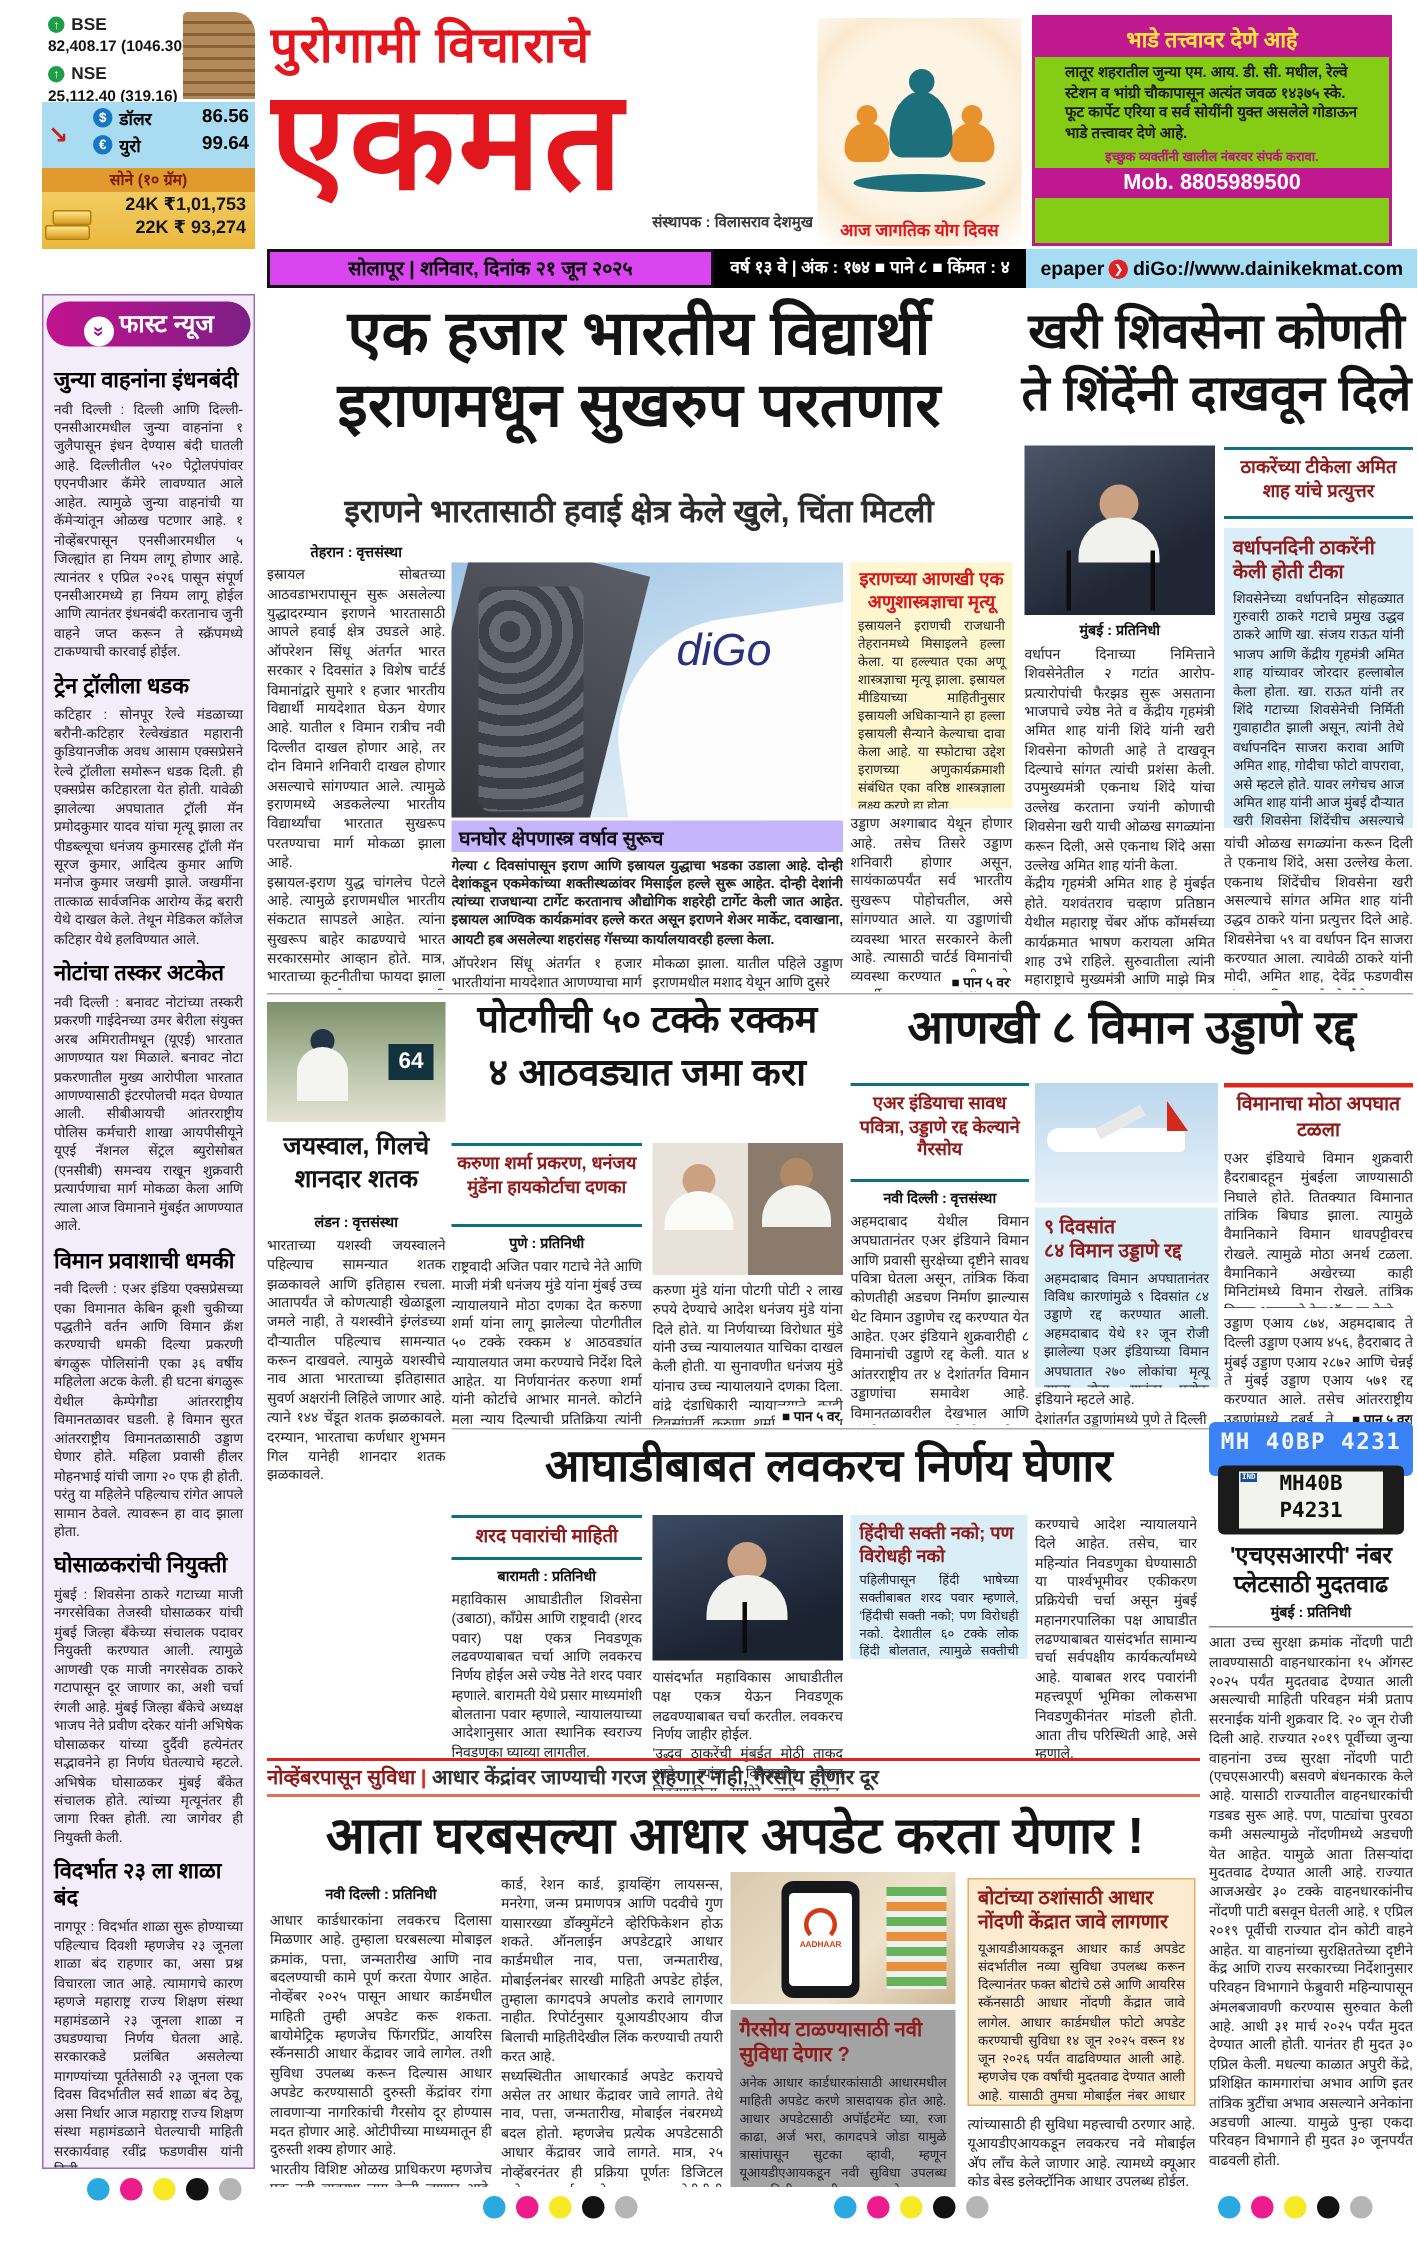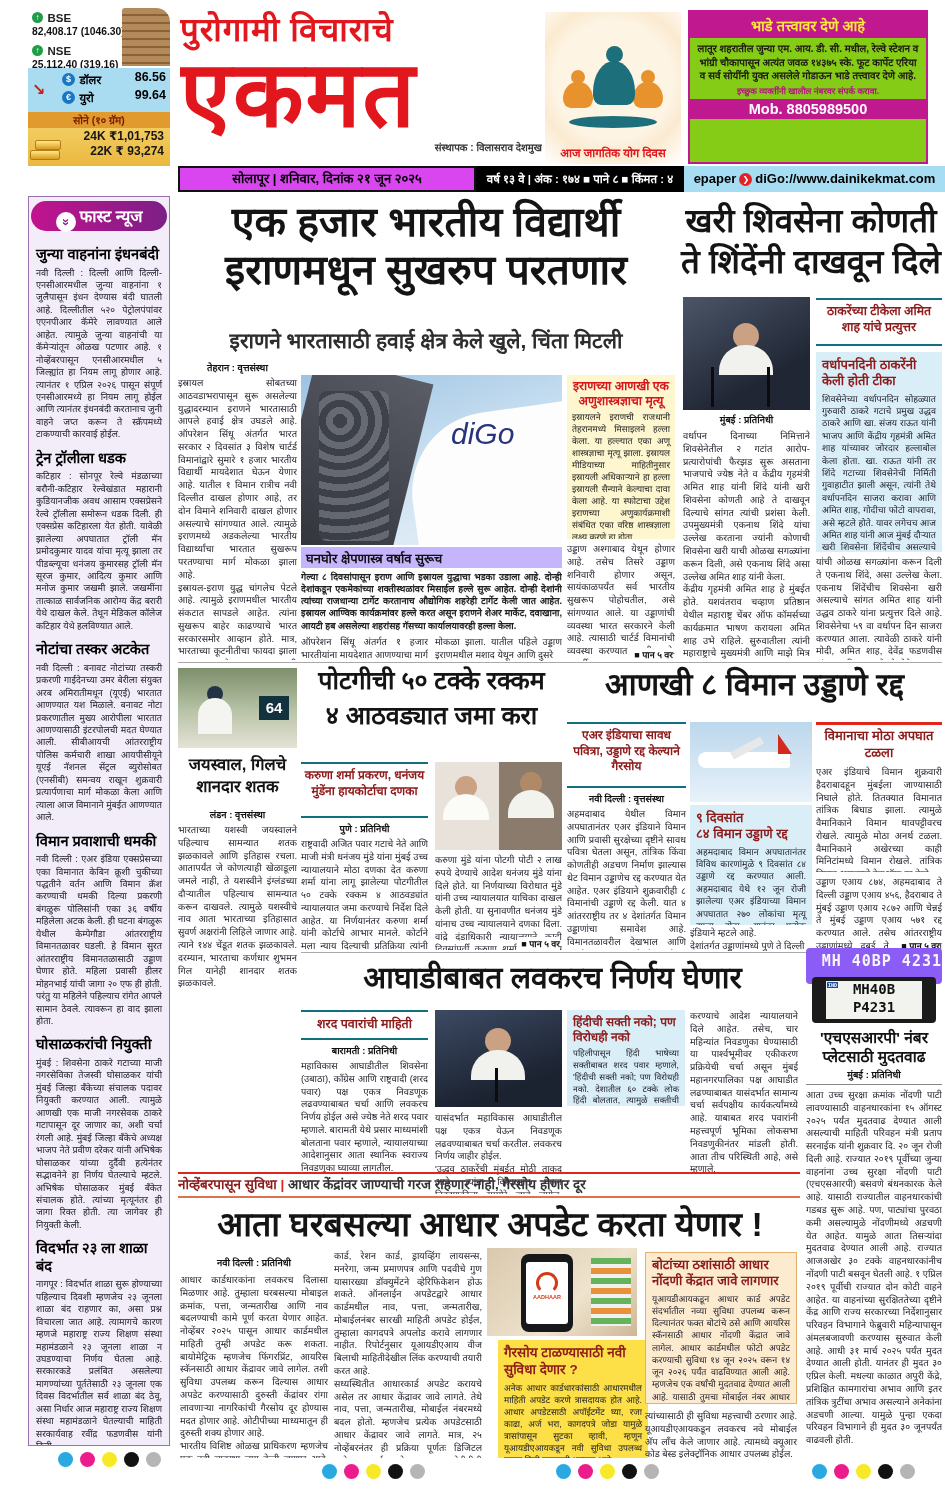--- a/index.html
+++ b/index.html
@@ -54,21 +54,21 @@
   .fig { position:absolute; }
   .fig .head { width:14px; height:14px; border-radius:50%; margin:0 auto; }
   .fig .torso { width:100%; height:34px; border-radius:50% 50% 8px 8px / 70% 70% 10px 10px; margin-top:-2px; }
   .teal .head,.teal .torso { background:#1d6f7c; }
   .oran .head,.oran .torso { background:#e8922e; }
   .yogacap { position:absolute; left:0; bottom:4px; width:100%; text-align:center; font-size:11.5px; font-weight:bold; color:#e2161d; }
 
   
   .adbox { left:688px; top:10px; width:240px; height:154px; border:2px solid #c0188f; background:#84cc16; }
   .adhead { background:#c0188f; color:#ffe63e; font-weight:bold; font-size:14.5px; text-align:center; padding:3px 0; }
-  .adbody { font-size:10px; font-weight:600; color:#201a10; text-align:center; line-height:1.35; padding:4px 6px 2px; }
+  .adbody { font-size:10px; font-weight:600; color:#201a10; text-align:left; line-height:1.35; padding:4px 20px 2px; }
   .adnote { color:#b3147f; font-weight:bold; font-size:8.6px; text-align:center; }
   .admob { background:#c0188f; color:#fff; font-weight:bold; font-size:14.5px; text-align:center; padding:2px 0; margin-top:2px; }
 
   
   .strip { left:178px; top:166px; width:767px; height:26px; display:flex; }
   .seg1 { width:298px; border:2px solid #111; background:#d946ef; font-size:13px; font-weight:bold; text-align:center; line-height:22px; }
   .seg2 { width:208px; background:#000; color:#fff; font-size:11.5px; font-weight:bold; text-align:center; line-height:26px; }
   .seg3 { flex:1; background:#a6ddf2; font-size:13px; font-weight:bold; text-align:center; line-height:26px; }
   .ep-ic { display:inline-block; width:13px; height:13px; border-radius:50%; background:#e02224; color:#fff; font-size:8px; line-height:13px; vertical-align:middle; margin:0 3px; }
 
@@ -94,22 +94,22 @@
 
   .yellowbox { background:#fdf6cf; padding:4px 5px; }
   .yellowbox .yh { color:#d6171c; font-weight:bold; font-size:12.3px; line-height:1.22; text-align:center; margin-bottom:3px; }
   .yellowbox .yb { font-size:8.8px; line-height:1.36; text-align:justify; color:#242424; }
 
   .tanbox { background:#fdeBCf; background:#fdebcf; border:1px solid #e6b06a; padding:4px 6px; }
   .tanbox .th { color:#8e1b1b; font-weight:bold; font-size:13px; line-height:1.25; margin-bottom:3px; }
   .tanbox .tb { font-size:8.9px; line-height:1.38; text-align:justify; color:#1c1c28; }
 
   
-  .plate1 { left:806px; top:948px; width:136px; height:36px; background:#8b5cf6; border-radius:4px; color:#f5f5f5;
-            font-family:"DejaVu Sans Mono",monospace; font-weight:bold; font-size:15px; text-align:right; line-height:26px; letter-spacing:1px; }
+  .plate1 { left:806px; top:948px; width:136px; height:36px; background:#3b82f6; border-radius:4px; color:#f5f5f5;
+            font-family:"DejaVu Sans Mono",monospace; font-weight:bold; font-size:15px; text-align:center; line-height:26px; letter-spacing:1px; }
   .plate2o { left:812px; top:977px; width:124px; height:46px; background:#1b1b1b; border-radius:4px; padding:4px 14px; }
   .plate2i { background:#f2f2ef; height:100%; text-align:center; font-family:"DejaVu Sans Mono",monospace;
              font-weight:bold; font-size:14px; line-height:1.25; color:#111; position:relative; }
   .ind { position:absolute; left:1px; top:1px; font-size:5px; background:#1a4fa0; color:#fff; padding:0 1px; }
 
   .planebody { position:absolute; left:8px; top:30px; width:92px; height:16px; background:#fff; border-radius:10px 4px 4px 10px; }
   .planetail { position:absolute; left:88px; top:12px; width:0; height:0; border-left:14px solid #d22a1e; border-top:20px solid transparent; }
   .planewing { position:absolute; left:40px; top:22px; width:34px; height:8px; background:#e8e8e8; transform:rotate(-28deg); }
 </style>
 </head>
@@ -386,21 +386,21 @@
   <div class="abs bt prewrap" style="left:334px;top:1250px;width:148px;height:208px;">कार्ड, रेशन कार्ड, ड्रायव्हिंग लायसन्स, मनरेगा, जन्म प्रमाणपत्र आणि पदवीचे गुण यासारख्या डॉक्युमेंटने व्हेरिफिकेशन होऊ शकते. ऑनलाईन अपडेटद्वारे आधार कार्डमधील नाव, पत्ता, जन्मतारीख, मोबाईलनंबर सारखी माहिती अपडेट होईल, तुम्हाला कागदपत्रे अपलोड करावे लागणार नाहीत. रिपोर्टनुसार यूआयडीएआय वीज बिलाची माहितीदेखील लिंक करण्याची तयारी करत आहे.
 सध्यस्थितीत आधारकार्ड अपडेट करायचे असेल तर आधार केंद्रावर जावे लागते. तेथे नाव, पत्ता, जन्मतारीख, मोबाईल नंबरमध्ये बदल होतो. म्हणजेच प्रत्येक अपडेटसाठी आधार केंद्रावर जावे लागते. मात्र, २५ नोव्हेंबरनंतर ही प्रक्रिया पूर्णतः डिजिटल असेल. युजर्सला केवळ एका ओटीपीची आवश्यकता असेल. त्याआधारे घरबसल्या आपले आधार अपडेट करू शकता. जे लोक आधार केंद्रावर पोहोचू शकत नाही,</div>
   <div class="abs photo" style="left:487px;top:1248px;width:150px;height:88px;background:linear-gradient(135deg,#d9c9ae,#efe3cd 60%,#cdb896);">
     <div class="abs" style="left:34px;top:6px;width:52px;height:78px;background:#17181c;border-radius:8px;"></div>
     <div class="abs" style="left:39px;top:14px;width:42px;height:62px;background:#fff;border-radius:3px;text-align:center;">
       <div style="margin-top:10px;width:22px;height:22px;border:3px solid #d33a14;border-radius:50%;border-bottom-color:transparent;margin-left:10px;"></div>
       <div style="font-size:5.5px;font-weight:bold;color:#d33a14;">AADHAAR</div>
     </div>
     <div class="abs" style="right:6px;top:10px;width:40px;height:68px;background:repeating-linear-gradient(180deg,#67b35b 0 6px,#f0f0f0 6px 10px,#e8903a 10px 16px,#f0f0f0 16px 20px);"></div>
   </div>
-  <div class="abs bluebox" style="left:487px;top:1340px;width:150px;height:118px;background:#fde047;margin-left:11px;">
+  <div class="abs bluebox" style="left:487px;top:1340px;width:150px;height:118px;background:#a3a3a3;">
     <div class="bxh" style="font-size:13.5px;">गैरसोय टाळण्यासाठी नवी सुविधा देणार ?</div>
     <div class="bxb" style="font-size:8.7px;">अनेक आधार कार्डधारकांसाठी आधारमधील माहिती अपडेट करणे त्रासदायक होत आहे. आधार अपडेटसाठी अपॉईंटमेंट घ्या, रजा काढा, अर्ज भरा, कागदपत्रे जोडा यामुळे त्रासांपासून सुटका व्हावी, म्हणून यूआयडीएआयकडून नवी सुविधा उपलब्ध करून दिली जाण्याची शक्यता आहे.</div>
   </div>
   <div class="abs tanbox" style="left:645px;top:1252px;width:152px;height:152px;">
     <div class="th">बोटांच्या ठशांसाठी आधार नोंदणी केंद्रात जावे लागणार</div>
     <div class="tb">यूआयडीआयकडून आधार कार्ड अपडेट संदर्भातील नव्या सुविधा उपलब्ध करून दिल्यानंतर फक्त बोटांचे ठसे आणि आयरिस स्कॅनसाठी आधार नोंदणी केंद्रात जावे लागेल. आधार कार्डमधील फोटो अपडेट करण्याची सुविधा १४ जून २०२५ वरून १४ जून २०२६ पर्यंत वाढविण्यात आली आहे. म्हणजेच एक वर्षांची मुदतवाढ देण्यात आली आहे. यासाठी तुमचा मोबाईल नंबर आधार क्रमांकासोबत लिंक असणे आवश्यक आहे.</div>
   </div>
   <div class="abs bt" style="left:645px;top:1410px;width:152px;height:48px;">त्यांच्यासाठी ही सुविधा महत्त्वाची ठरणार आहे. यूआयडीएआयकडून लवकरच नवे मोबाईल अ‍ॅप लाँच केले जाणार आहे. त्यामध्ये क्यूआर कोड बेस्ड इलेक्ट्रॉनिक आधार उपलब्ध होईल.</div>
 
   <div class="dots" style="left:58px;top:1452px;">

